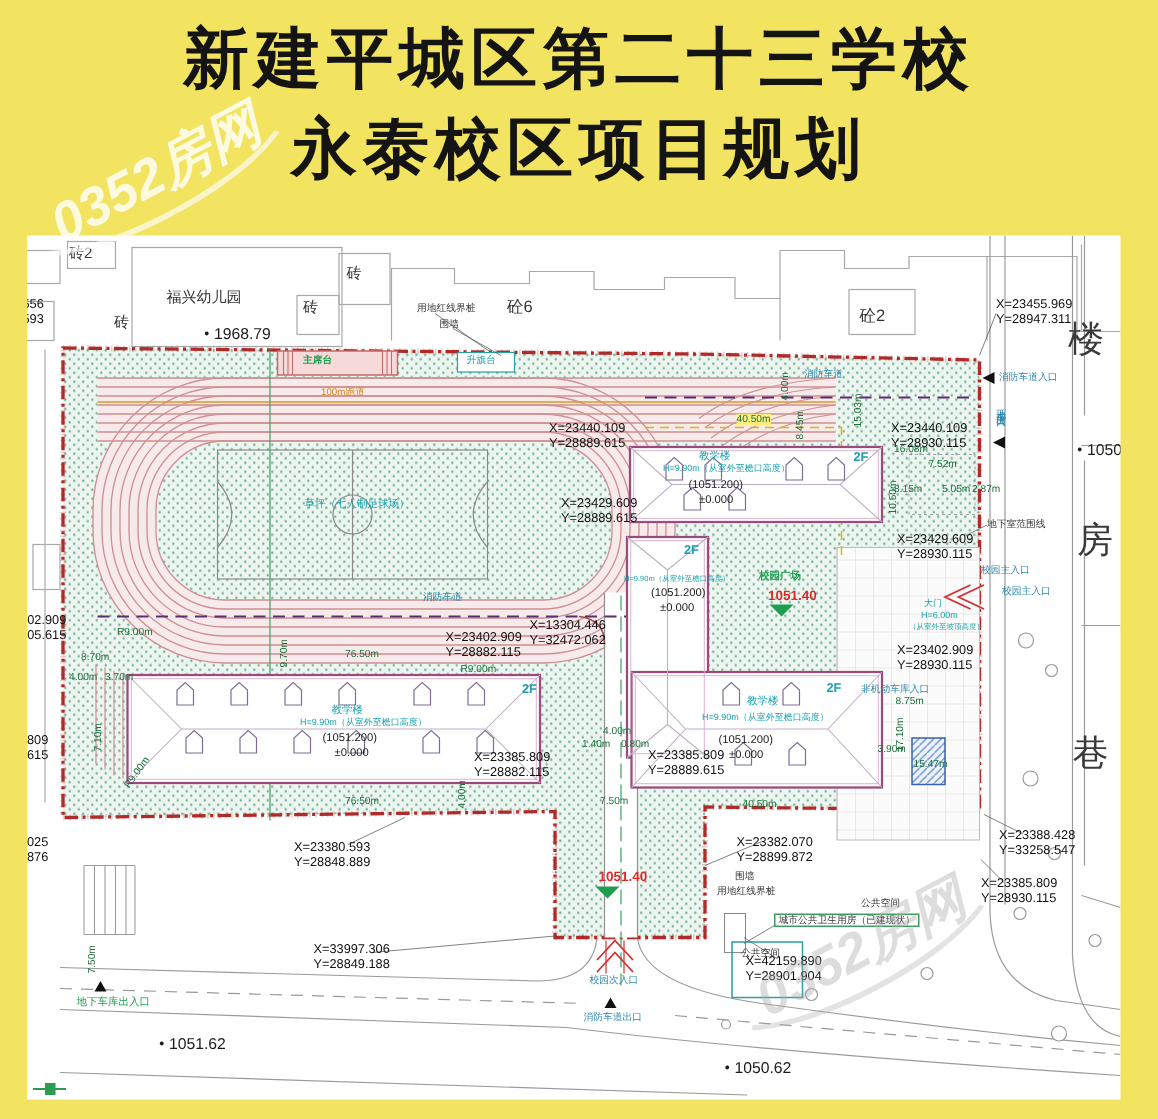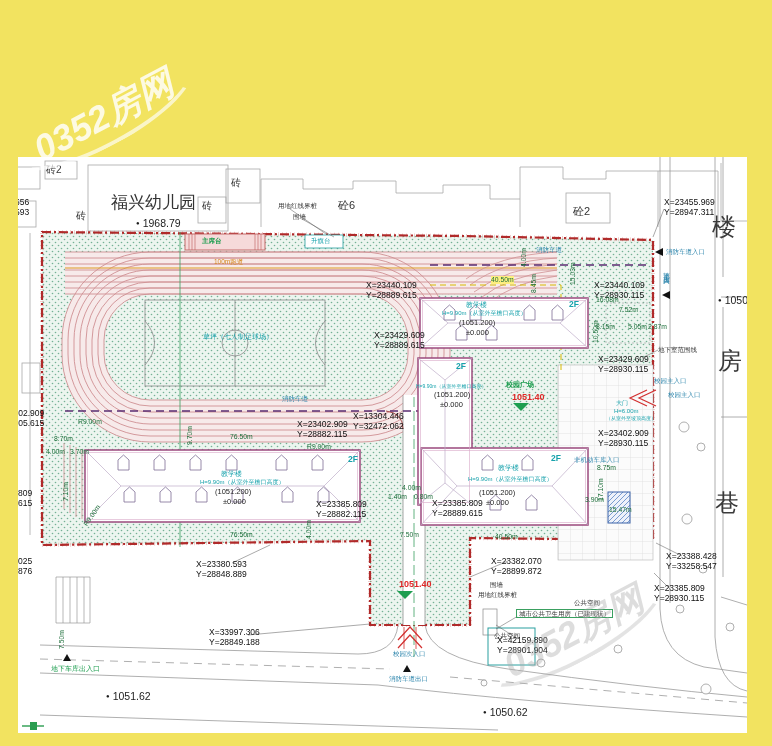--- a/index.html
+++ b/index.html
@@ -38,20 +38,22 @@
   .wm1{left:28px;top:92px;color:rgba(255,255,255,.82);}
   .wm2{left:498px;top:608px;color:rgba(170,170,170,.4);}
   .sw{position:absolute;left:-30px;top:-14px;width:200px;height:60px;border:4px solid transparent;
       border-bottom-color:currentColor;border-radius:50%;opacity:.8;}
 </style>
 </head>
 <body>
 
 <div class="canvas">
 
+  <div class="title" style="top:10px">新建平城区第二十三学校</div>
+  <div class="title" style="top:70px">永泰校区项目规划</div>
 
   <div class="wm wm1"><i class="sw"></i><span>0352房网</span></div>
 
   <div class="plan">
     <svg viewBox="0 0 729 576" width="729" height="576">
       <defs>
         <pattern id="dots" width="6" height="6" patternUnits="userSpaceOnUse">
           <rect width="6" height="6" fill="#ecf5ef"></rect>
           <circle cx="1.5" cy="1.5" r="0.8" fill="#74b195"></circle>
             <circle cx="4.5" cy="4.5" r="0.8" fill="#74b195"></circle>
@@ -231,21 +233,21 @@
       </g>
       <g stroke="#555" stroke-width="0.5" fill="none">
         <path d="M646,52 L635,80 M272,52 L308,77 M284,62 L316,80 M640,193 L626,200 M214,406 L252,388 M230,478 L352,467 M490,404 L452,420 M500,482 L478,468 M664,399 L638,386 M652,432 L636,416 M500,459 L478,472"></path>
       </g>
     </svg>
 
     <div class="t smbk" style="left:28px;top:7px;font-size:10px">砖2</div>
     <div class="t smbk" style="left:58px;top:53px;font-size:10px">砖</div>
     <div class="t smbk" style="left:213px;top:20px;font-size:10px">砖</div>
     <div class="t smbk" style="left:184px;top:43px;font-size:10px">砖</div>
-    <div class="t smbk" style="left:93px;top:36px;font-size:17px">福兴幼儿园</div>
+    <div class="t smbk" style="left:93px;top:36px;font-size:10px">福兴幼儿园</div>
     <div class="t smbk" style="left:320px;top:42px;font-size:11px">砼6</div>
     <div class="t smbk" style="left:555px;top:48px;font-size:11px">砼2</div>
     <div class="t big" style="left:694px;top:56px">楼</div>
     <div class="t big" style="left:700px;top:190px">房</div>
     <div class="t big" style="left:697px;top:332px">巷</div>
 
     <div class="t elev" style="left:118px;top:60px">1968.79</div>
     <div class="t elev" style="left:700px;top:137px">1050.</div>
     <div class="t elev" style="left:88px;top:533px">1051.62</div>
     <div class="t elev" style="left:465px;top:549px">1050.62</div>

